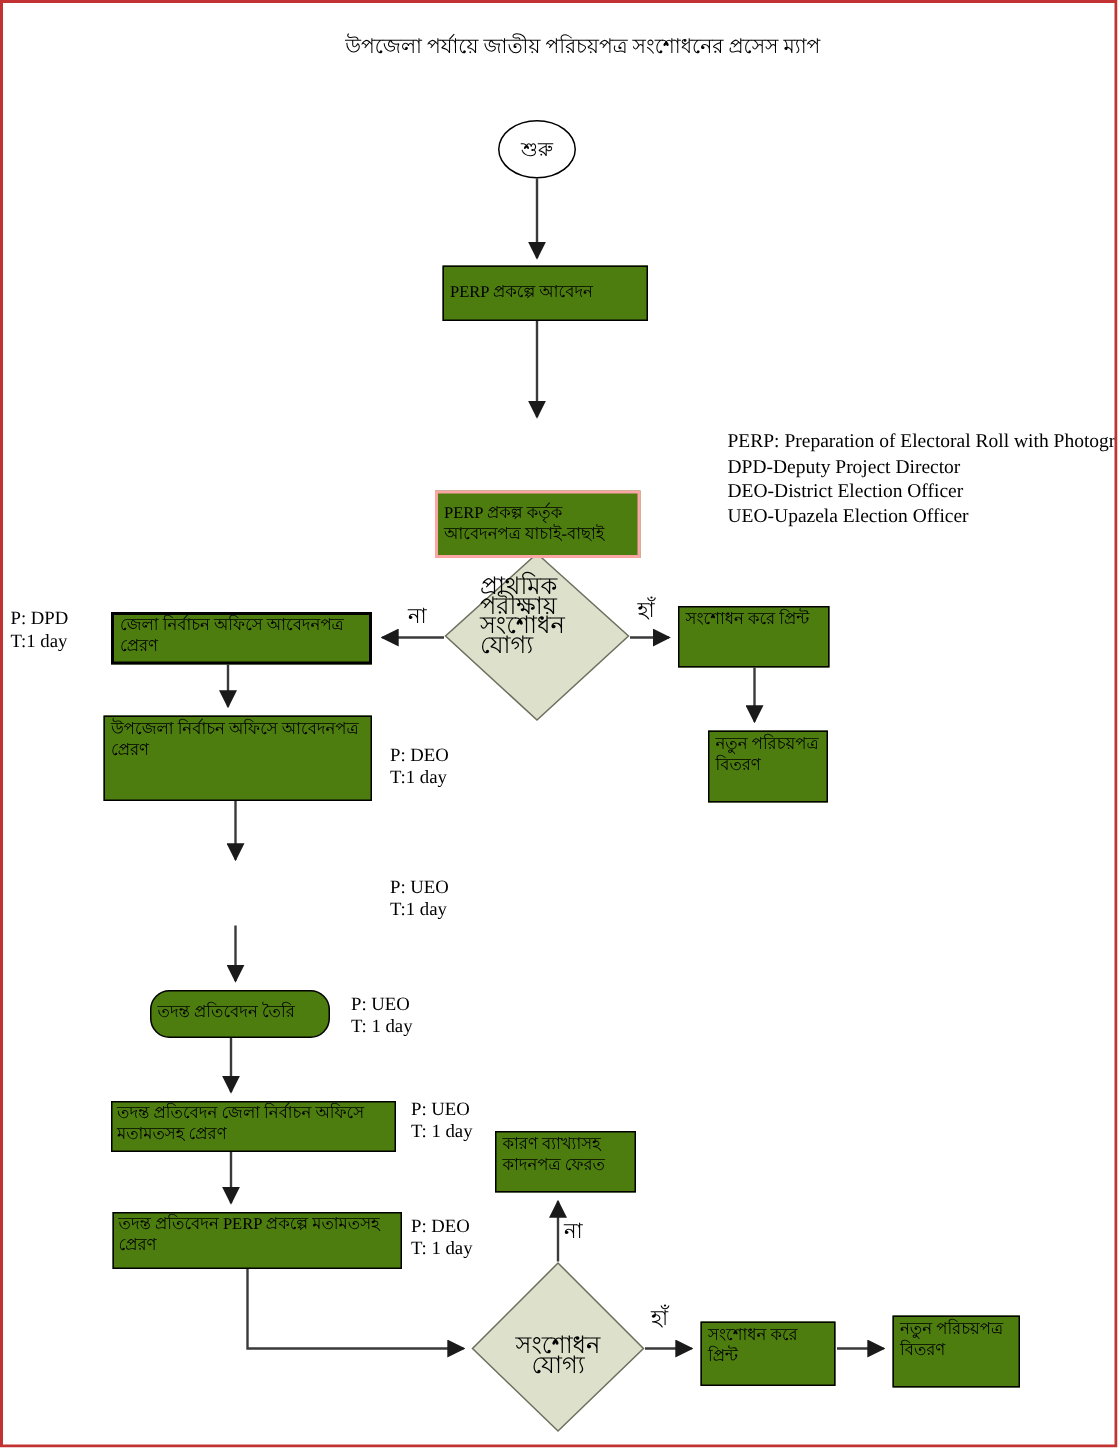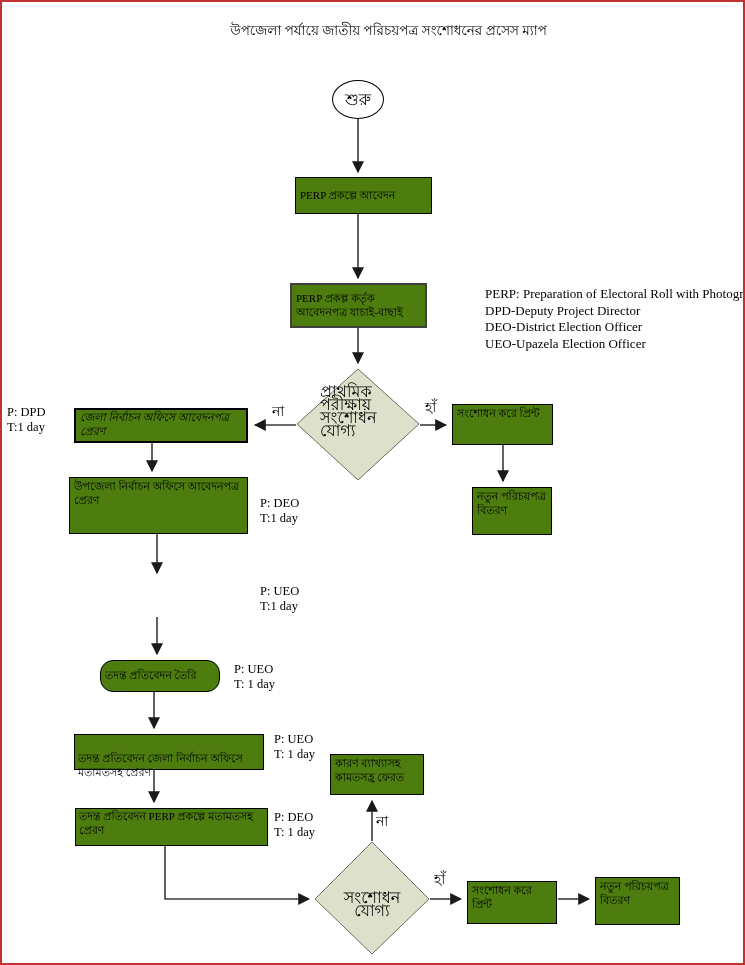--- a/index.html
+++ b/index.html
@@ -20,23 +20,23 @@
   .svg-layer{position:absolute;left:0;top:0;z-index:1;}
   .node{
     position:absolute;z-index:2;
     background:#4d7c0f;border:1px solid #000;
     font-size:11px;line-height:13.5px;
     display:flex;padding:2px 4px;box-sizing:border-box;
     text-align:left;
   }
   .v-center{align-items:center;}
   .v-top{align-items:flex-start;}
-  .ellipse{border-radius:50%;justify-content:center;align-items:center;font-size:16px;background:#fff;}
-  .thick-gray{border:2px solid #404040;}
-  .thick-black{border:2px solid #000;font-style:italic;}
+  .ellipse{border-radius:50%;justify-content:center;align-items:center;font-size:13px;background:#fff;}
+  .thick-gray{border:2px solid #fca5a5;margin-top:44px;}
+  .thick-black{border:2px solid #000;}
   .diamond-label{
     position:absolute;z-index:2;font-size:16px;line-height:13px;text-align:left;
   }
   .diamond-label.centered{text-align:center;}
   .edge-label{position:absolute;z-index:2;font-size:14px;line-height:16px;}
   .pt{position:absolute;z-index:2;font-size:12.5px;line-height:15px;}
   .legend{position:absolute;left:483px;top:284px;z-index:2;font-size:13px;line-height:16.5px;white-space:nowrap;}
 </style>
 </head>
 <body>
@@ -98,25 +98,25 @@
 
   <div class="node v-top" style="left:450px;top:402px;width:101px;height:41px;">সংশোধন করে প্রিন্ট</div>
 
   <div class="node v-top" style="left:470px;top:485px;width:80px;height:48px;">নতুন পরিচয়পত্র বিতরণ</div>
 
   <div class="node v-top" style="left:67px;top:475px;width:179px;height:57px;">উপজেলা নির্বাচন অফিসে আবেদনপত্র প্রেরণ</div>
 
 
   <div class="node v-center" style="left:98px;top:658px;width:120px;height:32px;border-radius:13px;">তদন্ত প্রতিবেদন তৈরি</div>
 
-  <div class="node v-top" style="left:72px;top:732px;width:190px;height:34px;padding:17px 3px;">তদন্ত প্রতিবেদন জেলা নির্বাচন অফিসে মতামতসহ প্রেরণ</div>
+  <div class="node v-top" style="left:72px;top:732px;width:190px;height:34px;padding:1px 3px;">তদন্ত প্রতিবেদন জেলা নির্বাচন অফিসে মতামতসহ প্রেরণ</div>
 
   <div class="node v-top" style="left:73px;top:806px;width:193px;height:38px;padding:1px 3px;">তদন্ত প্রতিবেদন PERP প্রকল্পে মতামতসহ প্রেরণ</div>
 
-  <div class="node v-top" style="left:328px;top:752px;width:94px;height:41px;">কারণ ব্যাখ্যাসহ কামতসহ্র ফেরত</div>
+  <div class="node v-top" style="left:328px;top:752px;width:94px;height:41px;">কারণ ব্যাখ্যাসহ কাদনপত্র ফেরত</div>
 
   <div class="diamond-label centered" style="left:325px;top:889px;width:90px;">সংশোধন যোগ্য</div>
 
   <div class="edge-label" style="left:374px;top:812px;">না</div>
   <div class="edge-label" style="left:432px;top:870px;">হাঁ</div>
 
   <div class="node v-top" style="left:465px;top:879px;width:90px;height:43px;">সংশোধন করে প্রিন্ট</div>
 
   <div class="node v-top" style="left:593px;top:875px;width:85px;height:48px;">নতুন পরিচয়পত্র বিতরণ</div>
 

